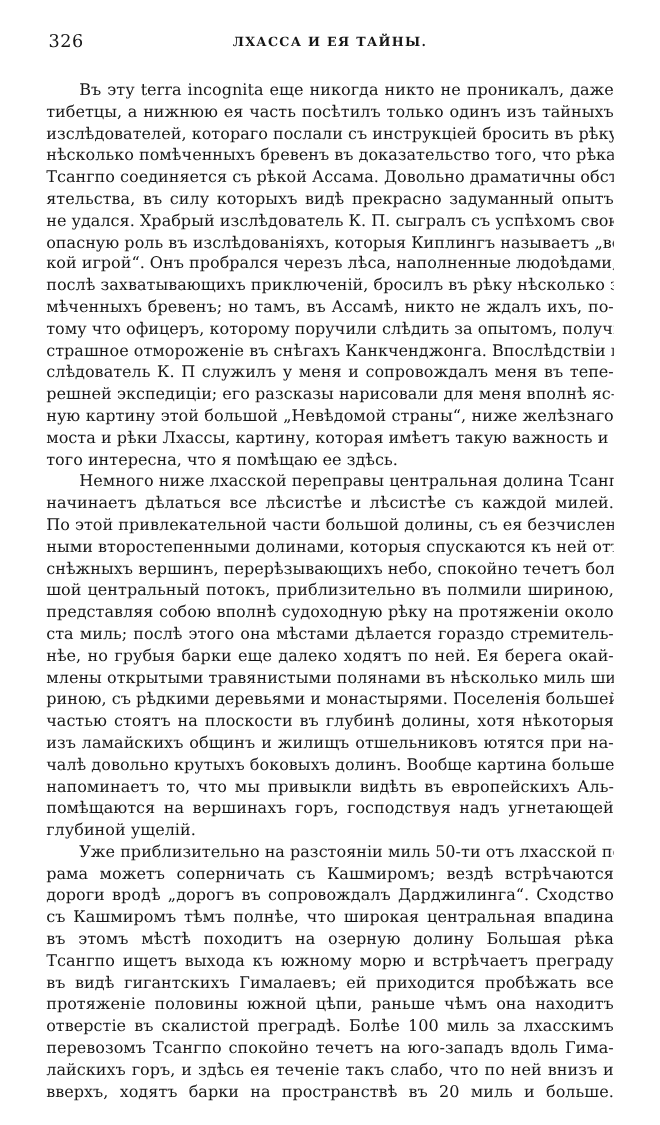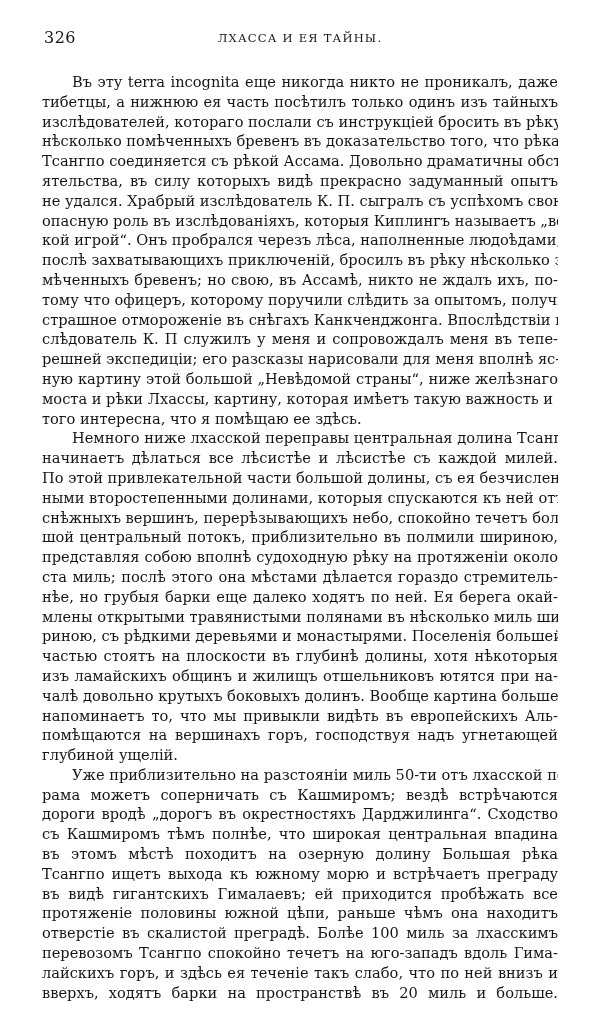--- a/index.html
+++ b/index.html
@@ -11,21 +11,21 @@
   }
   .running-head {
     position: relative; height: 22px; margin-bottom: 22px;
   }
   .page-number {
     position: absolute; left: 2px; top: 0;
     font-size: 16px; letter-spacing: 0.5px;
   }
   .running-title {
     position: absolute; left: 0; right: 0; top: 3px; text-align: center;
-    font-size: 11.5px; font-weight: normal; letter-spacing: 1.2px;
+    font-size: 11.5px; font-weight: bold; letter-spacing: 1.2px;
   }
   .body-text { font-size: 14.6px; line-height: 19.8px; }
   .line {
     display: block; white-space: nowrap; text-align: justify;
     text-align-last: justify; height: 19.8px; overflow: hidden;
   }
   .line.indent { padding-left: 30px; }
   .line.last { text-align-last: left; }
 </style>
 </head>
@@ -41,21 +41,21 @@
         <span class="line indent">Въ эту terra incognita еще никогда никто не проникалъ, даже</span>
         <span class="line">тибетцы, а нижнюю ея часть посѣтилъ только одинъ изъ тайныхъ</span>
         <span class="line">изслѣдователей, котораго послали съ инструкціей бросить въ рѣку</span>
         <span class="line">нѣсколько помѣченныхъ бревенъ въ доказательство того, что рѣка</span>
         <span class="line">Тсангпо соединяется съ рѣкой Ассама. Довольно драматичны обсто-</span>
         <span class="line">ятельства, въ силу которыхъ видѣ прекрасно задуманный опытъ</span>
         <span class="line">не удался. Храбрый изслѣдователь К. П. сыгралъ съ успѣхомъ свою</span>
         <span class="line">опасную роль въ изслѣдованіяхъ, которыя Киплингъ называетъ „вели-</span>
         <span class="line">кой игрой“. Онъ пробрался черезъ лѣса, наполненные людоѣдами, и,</span>
         <span class="line">послѣ захватывающихъ приключеній, бросилъ въ рѣку нѣсколько за-</span>
-        <span class="line">мѣченныхъ бревенъ; но свою, въ Ассамѣ, никто не ждалъ ихъ, по-</span>
+        <span class="line">мѣченныхъ бревенъ; но тамъ, въ Ассамѣ, никто не ждалъ ихъ, по-</span>
         <span class="line">тому что офицеръ, которому поручили слѣдить за опытомъ, получилъ</span>
         <span class="line">страшное отмороженіе въ снѣгахъ Канкченджонга. Впослѣдствіи из-</span>
         <span class="line">слѣдователь К. П служилъ у меня и сопровождалъ меня въ тепе-</span>
         <span class="line">решней экспедиціи; его разсказы нарисовали для меня вполнѣ яс-</span>
         <span class="line">ную картину этой большой „Невѣдомой страны“, ниже желѣзнаго</span>
         <span class="line">моста и рѣки Лхассы, картину, которая имѣетъ такую важность и до</span>
         <span class="line last">того интересна, что я помѣщаю ее здѣсь.</span>
       </div>
       <div class="paragraph">
         <span class="line indent">Немного ниже лхасской переправы центральная долина Тсангпо</span>
@@ -72,21 +72,21 @@
         <span class="line">частью стоятъ на плоскости въ глубинѣ долины, хотя нѣкоторыя</span>
         <span class="line">изъ ламайскихъ общинъ и жилищъ отшельниковъ ютятся при на-</span>
         <span class="line">чалѣ довольно крутыхъ боковыхъ долинъ. Вообще картина больше</span>
         <span class="line">напоминаетъ то, что мы привыкли видѣть въ европейскихъ Аль-</span>
         <span class="line">помѣщаются на вершинахъ горъ, господствуя надъ угнетающей</span>
         <span class="line last">глубиной ущелій.</span>
       </div>
       <div class="paragraph">
         <span class="line indent">Уже приблизительно на разстояніи миль 50-ти отъ лхасской пере-</span>
         <span class="line">рама можетъ соперничать съ Кашмиромъ; вездѣ встрѣчаются</span>
-        <span class="line">дороги вродѣ „дорогъ въ окрестностяхъ Дарджилинга“. Сходство</span>
+        <span class="line">дороги вродѣ „дорогъ въ сопровождалъ Дарджилинга“. Сходство</span>
         <span class="line">съ Кашмиромъ тѣмъ полнѣе, что широкая центральная впадина</span>
         <span class="line">въ этомъ мѣстѣ походитъ на озерную долину Большая рѣка</span>
         <span class="line">Тсангпо ищетъ выхода къ южному морю и встрѣчаетъ преграду</span>
         <span class="line">въ видѣ гигантскихъ Гималаевъ; ей приходится пробѣжать все</span>
         <span class="line">протяженіе половины южной цѣпи, раньше чѣмъ она находитъ</span>
         <span class="line">отверстіе въ скалистой преградѣ. Болѣе 100 миль за лхасскимъ</span>
         <span class="line">перевозомъ Тсангпо спокойно течетъ на юго-западъ вдоль Гима-</span>
         <span class="line">лайскихъ горъ, и здѣсь ея теченіе такъ слабо, что по ней внизъ и</span>
         <span class="line">вверхъ, ходятъ барки на пространствѣ въ 20 миль и больше.</span>
       </div>

